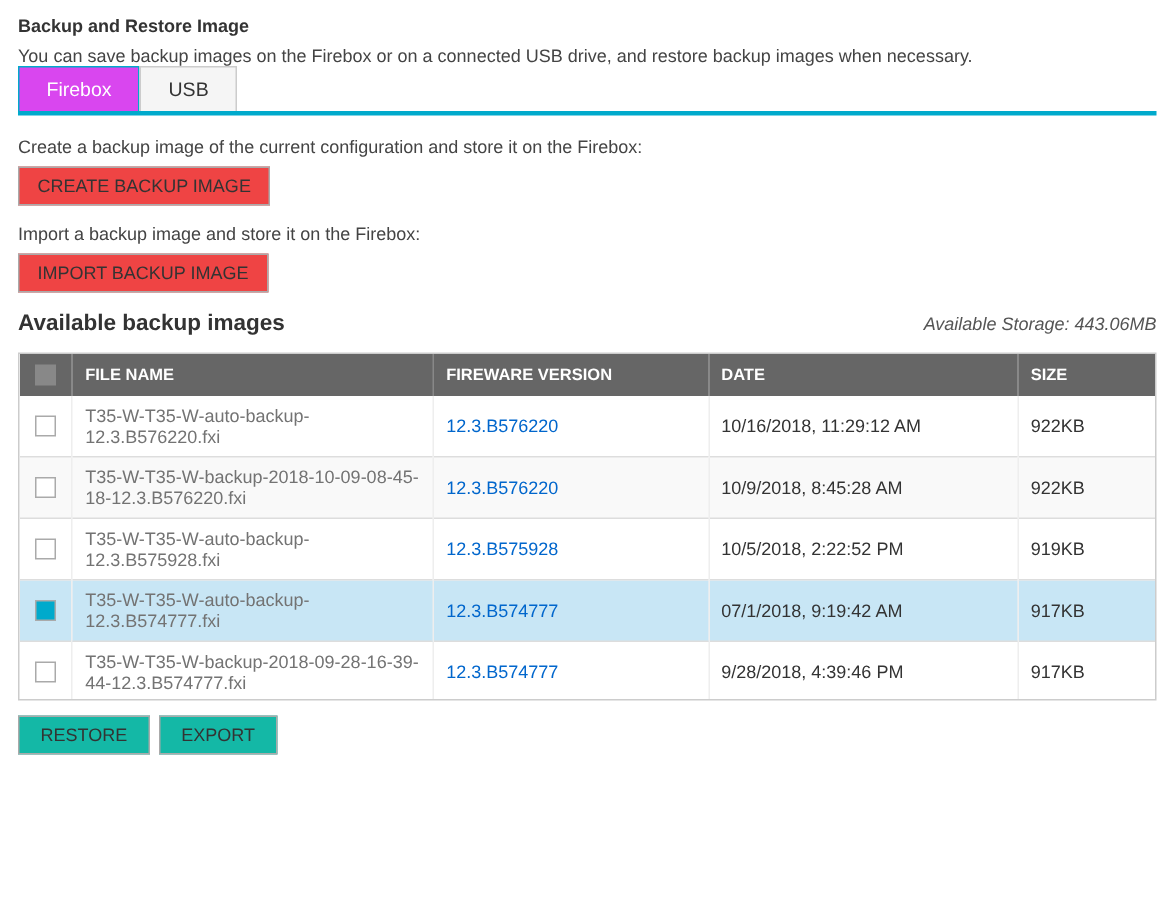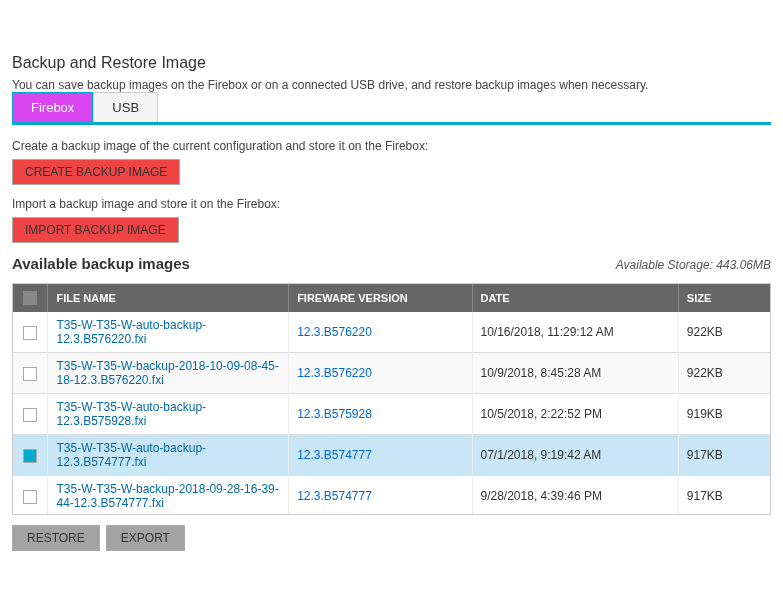--- a/index.html
+++ b/index.html
@@ -8,25 +8,24 @@
       font-size: 13px;
       background: #fff;
       color: #333;
       width: 783px;
       min-height: 599px;
     }
     .page-container {
       padding: 10px 12px;
     }
     .page-title {
-      font-size: 16px;
-      font-weight: normal;
+      font-size: 12px;
+      font-weight: bold;
       color: #333;
       margin-bottom: 6px;
-      margin-top: 44px;
     }
     .description {
       font-size: 12px;
       color: #444;
       margin-bottom: 0;
     }
     .tabs-row {
       display: flex;
       border-bottom: 3px solid #00aacc;
       margin-bottom: 14px;
@@ -123,21 +122,21 @@
     .backup-table .col-firmware {
       width: 160px;
     }
     .backup-table .col-date {
       width: 180px;
     }
     .backup-table .col-size {
       width: 80px;
     }
     .file-link {
-      color: #0369a1;
+      color: #737373;
       text-decoration: none;
     }
     .firmware-link {
       color: #0066cc;
       text-decoration: none;
     }
     .checkbox-cell {
       width: 14px;
       height: 14px;
       border: 1px solid #aaa;
@@ -161,21 +160,21 @@
     .bottom-buttons {
       display: flex;
       gap: 6px;
       margin-top: 10px;
     }
     .bottom-btn {
       padding: 5px 14px;
       font-size: 12px;
       cursor: pointer;
       border: 1px solid #aaa;
-      background: #a3a3a3;
+      background: #14b8a6;
       color: #333;
     }
     
     .backup-table tbody tr.selected {
       background: #c8e6f5;
     }
   </style>
 </head>
 <body>
 

